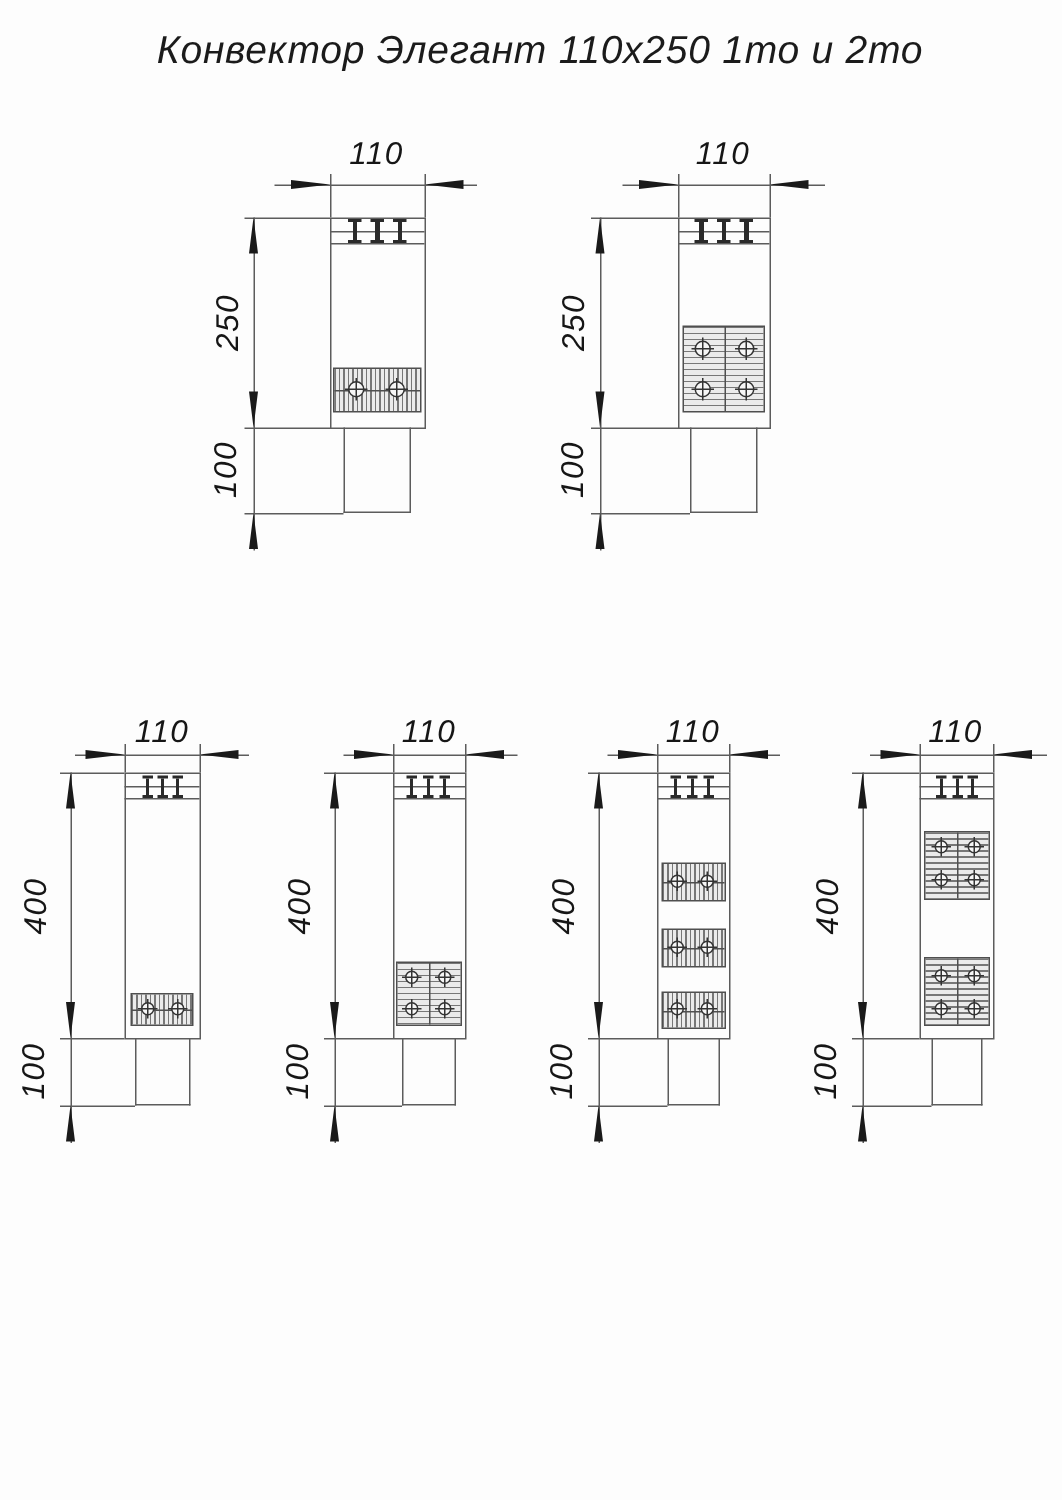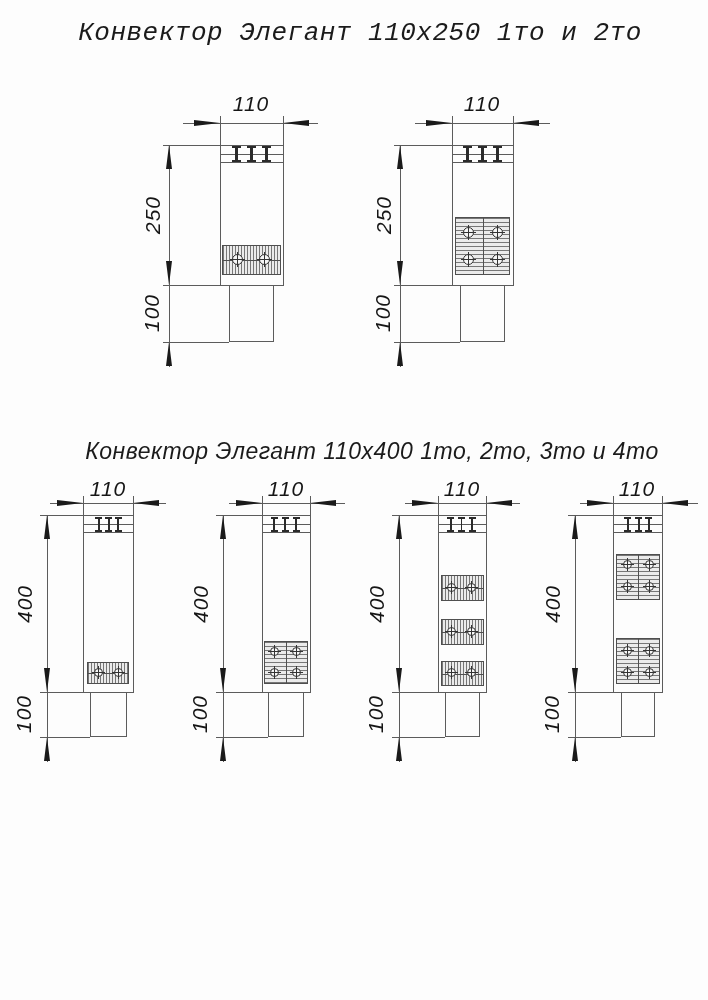--- a/index.html
+++ b/index.html
@@ -4,21 +4,21 @@
 <style>
   html,body{margin:0;padding:0;}
   .canvas{
     position:relative;width:708px;height:1000px;background:#fdfdfd;overflow:hidden;
     font-family:"Liberation Sans",sans-serif;
   }
   .title{
     position:absolute;transform:translateX(-50%);white-space:nowrap;
     font-style:italic;color:#1b1b1b;letter-spacing:.5px;line-height:1;
   }
-  .t1{font-size:26px;font-family:Liberation Mono, monospace;}
+  .t1{font-size:26px;}
   .t2{font-size:23px;}
   
   .ln{position:absolute;background:#5c5c5c;}
   .h{height:1px;}
   .v{width:1px;}
   
   .body-rect{position:absolute;border:1px solid #5c5c5c;box-sizing:border-box;background:transparent;}
   .base-rect{position:absolute;border:1px solid #5c5c5c;border-top:none;box-sizing:border-box;}
   
   .tmark{position:absolute;width:9px;height:16px;box-sizing:border-box;
@@ -48,21 +48,20 @@
   .dlab{position:absolute;font-style:italic;font-size:21px;color:#161616;white-space:nowrap;
     transform:translate(-50%,-50%);letter-spacing:1px;line-height:1;}
   .dlab.rot{transform:translate(-50%,-50%) rotate(-90deg);}
 </style>
 </head>
 <body>
 
 <div class="canvas">
 
   <div class="title t1" style="left:360px;top:20px">Конвектор Элегант 110х250 1то и 2то</div>
-  <div class="title t2" style="left:372px;top:440px">Конвектор Элегант 110х400 1то, 2то, 3то и 4то</div>
 
   <div>
     <div class="ln h" style="left:183px;top:123px;width:135px"></div>
     <div class="ar r" style="left:194px;top:120px"></div>
     <div class="ar l" style="left:283px;top:120px"></div>
     <div class="ln v" style="left:220px;top:116px;height:29px"></div>
     <div class="ln v" style="left:283px;top:116px;height:29px"></div>
     <span class="dlab" style="left:251px;top:103px">110</span>
 
     <div class="body-rect" style="left:220px;top:145px;width:64px;height:141px"></div>

